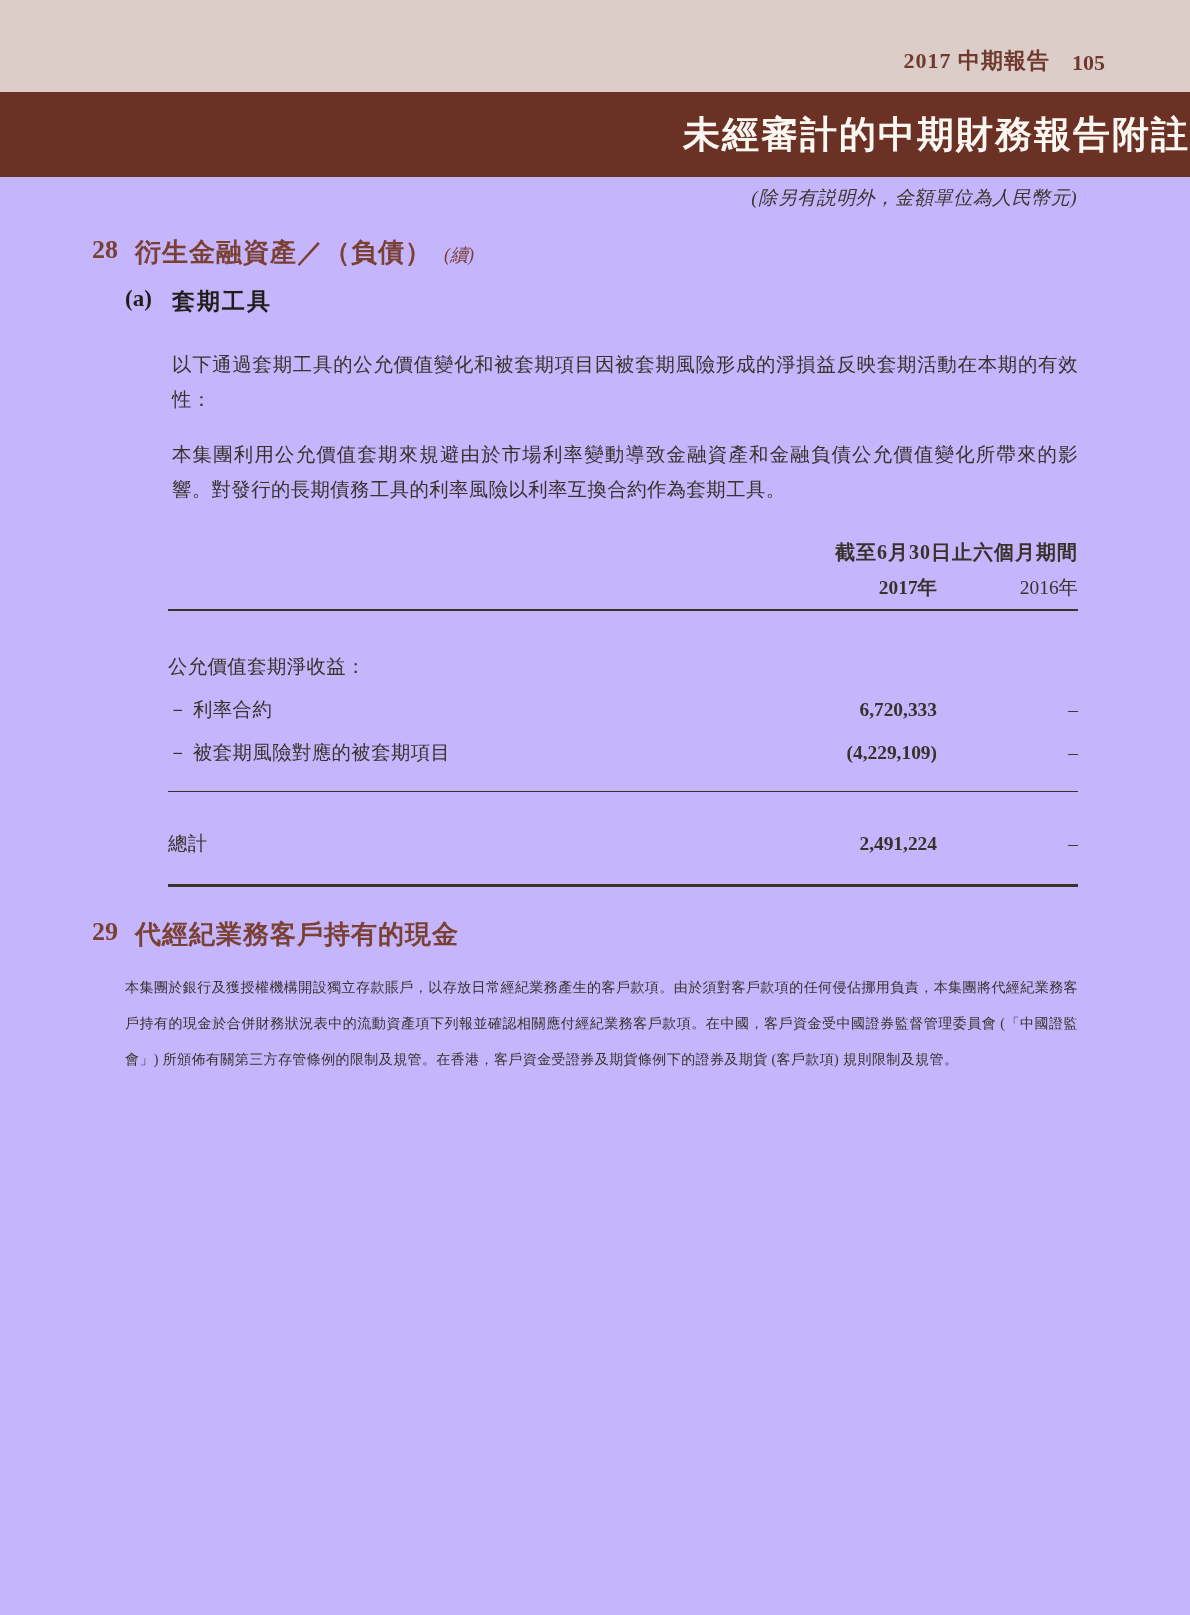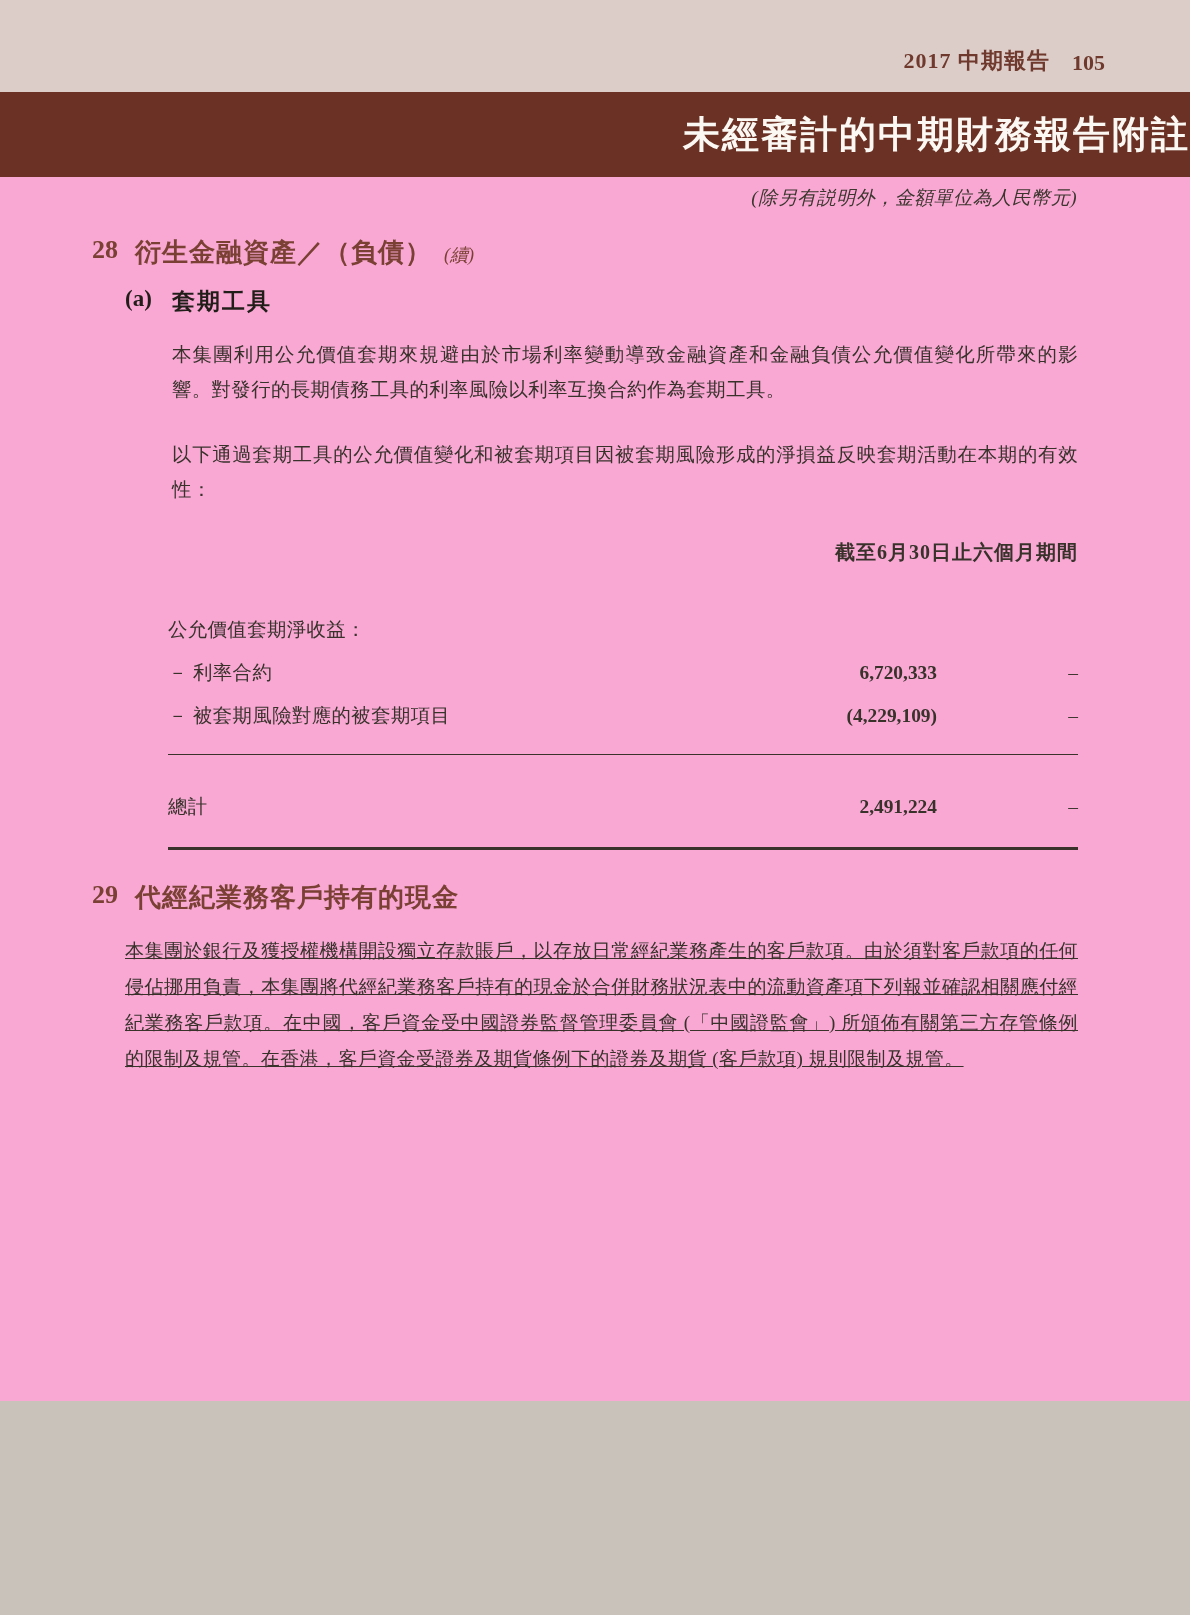--- a/index.html
+++ b/index.html
@@ -1,20 +1,20 @@
 <!DOCTYPE html>
 <html><head>
 <meta charset="utf-8">
 <style>
   html,body{margin:0;padding:0;background:#c9c2ba;}
   .page{
     position:relative;
-    width:1190px;height:1401px;
+    width:1190px;height:1615px;
     margin:0 auto;
-    background:#f9a8d4;
+    background:#c4b5fd;
     font-family:"Liberation Serif","DejaVu Serif",serif;
     color:#38322b;
     overflow:hidden;
   }
   
   .top-band{
     height:92px;background:#ddcdc9;
     display:flex;align-items:flex-end;justify-content:flex-end;
     padding:0 85px 16px 0;box-sizing:border-box;
   }
@@ -42,21 +42,21 @@
   .sub-head{display:flex;margin-left:43px;margin-top:16px;color:#211d18;}
   .sub-label{width:47px;font-size:23px;font-weight:bold;flex:none;}
   .sub-title{font-size:23px;font-weight:bold;letter-spacing:2px;}
   
   .para{
     margin-left:90px;font-size:19.4px;line-height:35px;
     text-align:justify;color:#38322b;letter-spacing:0.4px;
   }
   .p1{margin-top:20px;}
   .p2{margin-top:30px;}
-  .para29{margin-left:43px;margin-top:18px;font-size:19px;line-height:36px;text-align:justify;letter-spacing:0.4px;text-decoration:underline;}
+  .para29{margin-left:43px;margin-top:18px;font-size:14px;line-height:36px;text-align:justify;letter-spacing:0.4px;}
   
   .fin-table{margin-left:86px;margin-top:32px;width:910px;}
   .period{ text-align:right;font-weight:bold;font-size:20px;letter-spacing:1px;padding-bottom:8px;}
   .years-row{display:flex;border-bottom:2px solid #3a332c;padding-bottom:8px;}
   .t-row{display:flex;align-items:baseline;}
   .lbl{flex:1;font-size:19.4px;letter-spacing:0.4px;}
   .c2{width:200px;text-align:right;font-size:19.4px;flex:none;}
   .c3{width:141px;text-align:right;font-size:19.4px;flex:none;}
   .bold{font-weight:bold;}
   .r0{margin-top:42px;}
@@ -87,25 +87,30 @@
       <span class="sec-num">28</span>
       <span class="sec-title">衍生金融資產／（負債）</span>
       <span class="sec-cont">(續)</span>
     </div>
 
     <div class="sub-head">
       <span class="sub-label">(a)</span>
       <span class="sub-title">套期工具</span>
     </div>
 
+    <p class="para p2">以下通過套期工具的公允價值變化和被套期項目因被套期風險形成的淨損益反映套期活動在本期的有效性：</p>
     <p class="para p1">本集團利用公允價值套期來規避由於市場利率變動導致金融資產和金融負債公允價值變化所帶來的影響。對發行的長期債務工具的利率風險以利率互換合約作為套期工具。</p>
-    <p class="para p2">以下通過套期工具的公允價值變化和被套期項目因被套期風險形成的淨損益反映套期活動在本期的有效性：</p>
 
     <div class="fin-table">
       <div class="period">截至6月30日止六個月期間</div>
+      <div class="years-row">
+        <span class="lbl"></span>
+        <span class="c2 bold">2017年</span>
+        <span class="c3">2016年</span>
+      </div>
 
       <div class="t-row r0">
         <span class="lbl">公允價值套期淨收益：</span>
         <span class="c2 bold"></span>
         <span class="c3"></span>
       </div>
 
       <div class="t-row r1">
         <span class="lbl">－ 利率合約</span>
         <span class="c2 bold">6,720,333</span>

